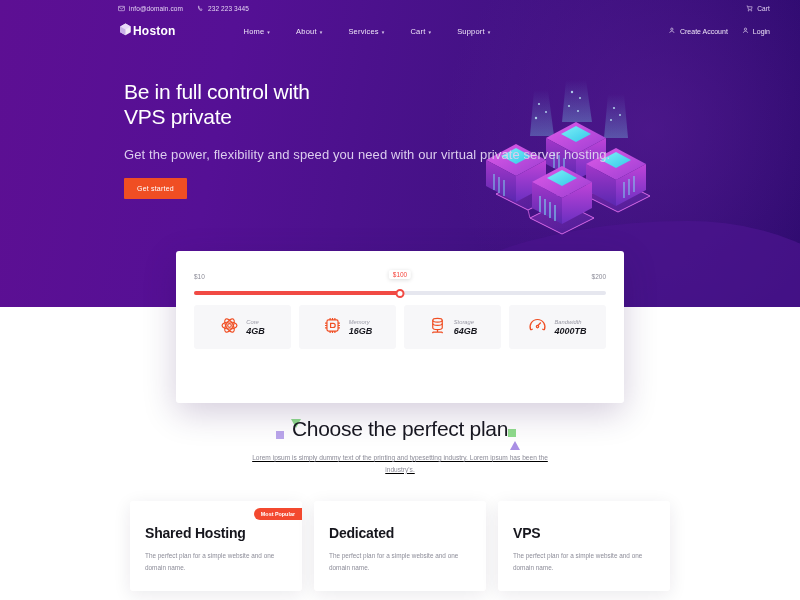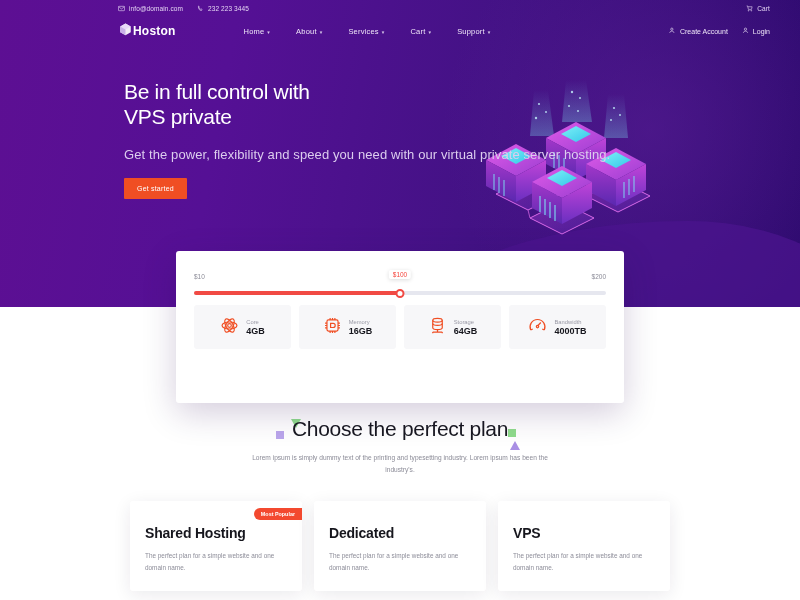--- a/index.html
+++ b/index.html
@@ -120,21 +120,21 @@
     background:#f14a44; border-radius:3px;
   }
   .slider-thumb {
     position:absolute; left:50%; bottom:-1px;
     transform:translateX(-50%);
     width:9px; height:9px; border-radius:50%;
     background:#fff; border:2.4px solid #f14a44;
     cursor:pointer;
   }
 
-  .spec-row { display:flex; gap:8px; margin-top:8px; }
+  .spec-row { display:flex; gap:8px; margin-top:8px;font-style:italic; }
   .spec {
     flex:1; height:44px;
     background:#f7f7f9; border-radius:3px;
     display:flex; align-items:center; justify-content:center; gap:7px;
   }
   .spec-txt { display:flex; flex-direction:column; gap:1px; }
   .spec-label { font-size:5.8px; color:#9a9aa6; }
   .spec-value { font-size:9px; color:#16161d; font-weight:bold; }
 
   .summary { display:flex; align-items:center; margin-top:14px; }
@@ -142,21 +142,21 @@
   .summary-sub { font-size:6.3px; color:#8d8d99; margin-top:4px; }
   .summary-right { margin-left:auto; display:flex; align-items:center; gap:9px; }
   .summary-price { color:#f14a44; font-size:9px; font-weight:bold; }
   .btn-order {
     background:#f04e23; color:#fff; border:none;
     font-size:6.5px; padding:7px 11px; border-radius:2px; cursor:pointer;
   }
 
   
   .plans { position:relative; padding-top:110px; }
-  .plans-head { text-align:center; position:relative; }
+  .plans-head { text-align:center; position:relative;text-decoration:underline; }
   .plans-title {
     font-size:21px; color:#181820; font-weight:normal;
     letter-spacing:-.3px; display:inline-block; position:relative;
   }
   .plans-desc {
     margin:11px auto 0; width:300px;
     font-size:6.6px; color:#8b8b97; line-height:1.75;
   }
   .deco { position:absolute; }
   .deco-sq { width:8px; height:8px; }

